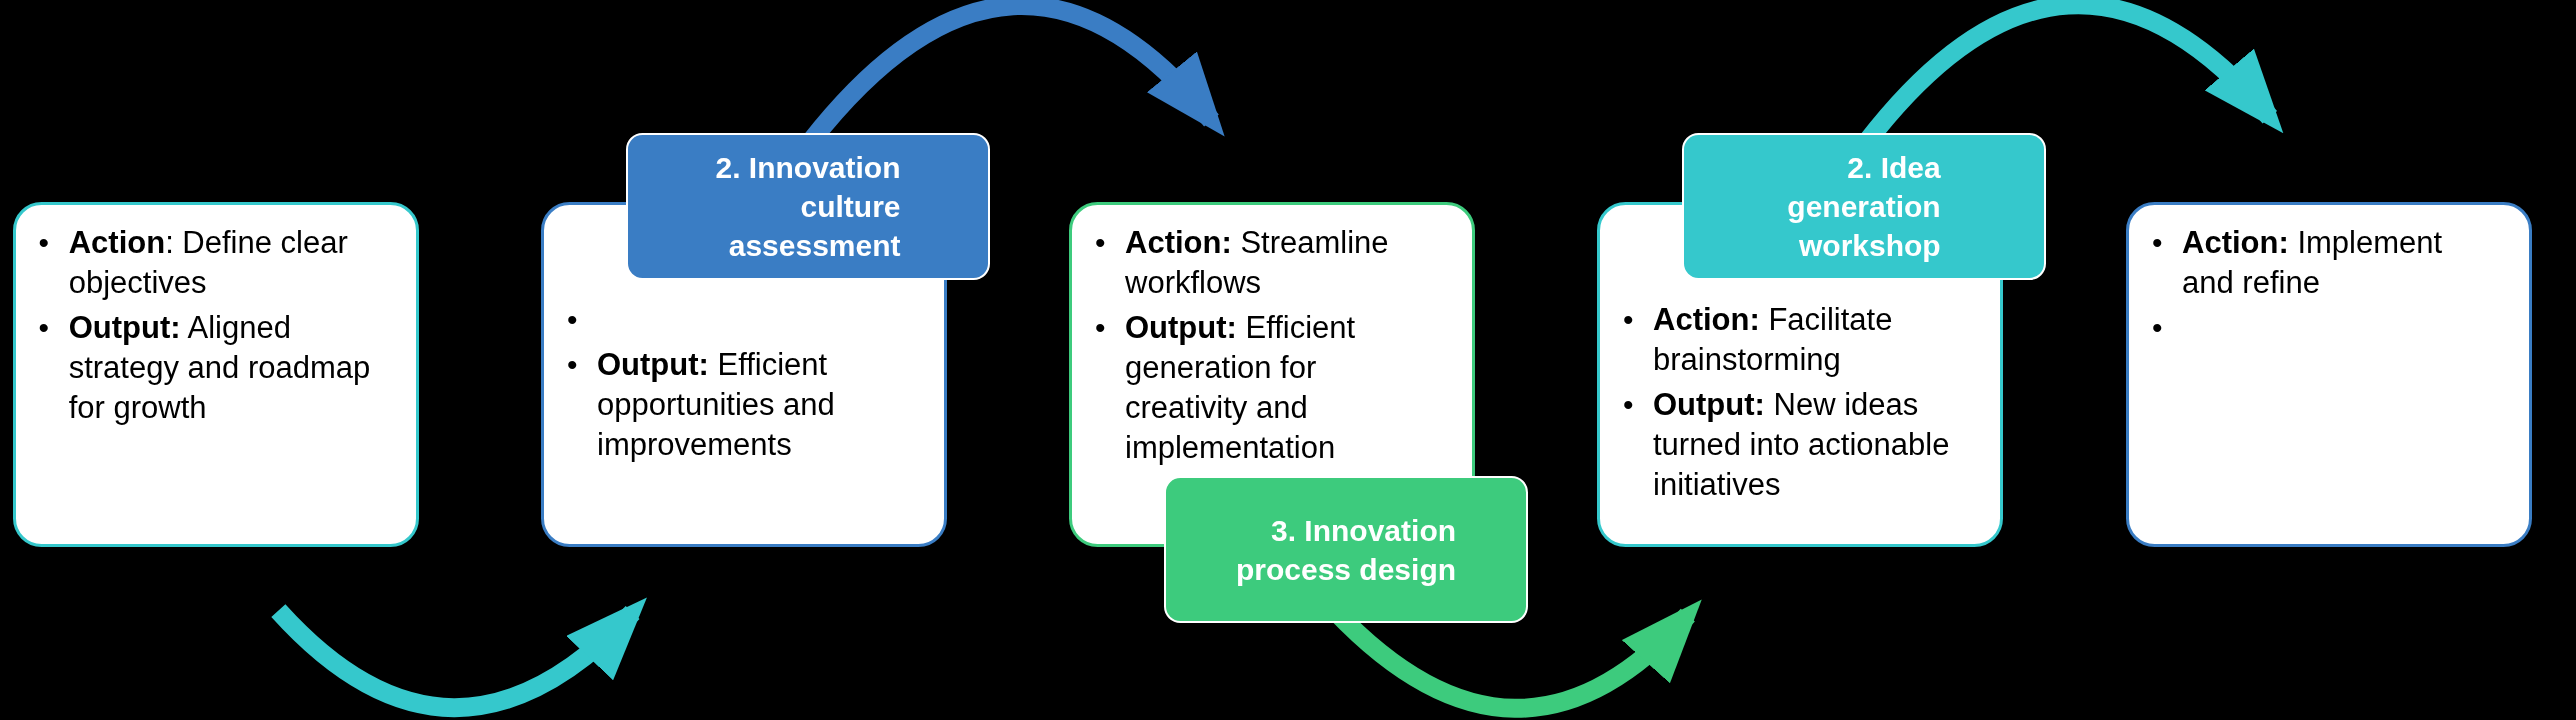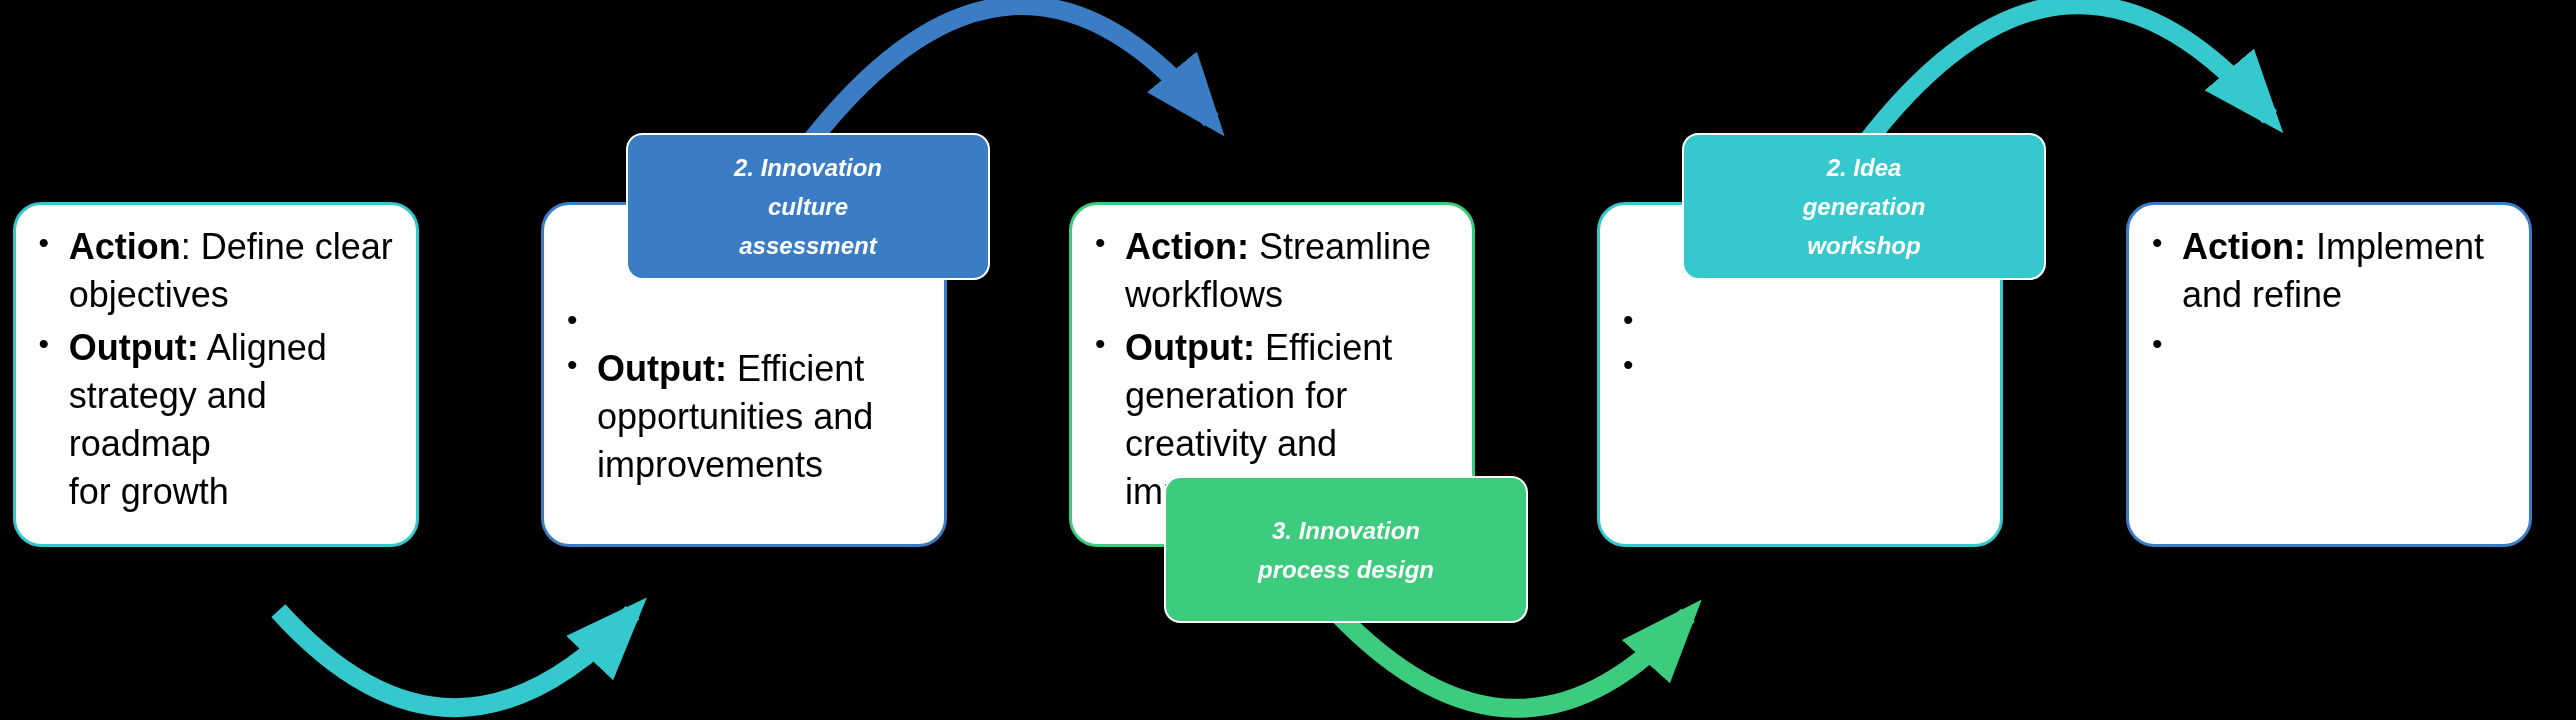--- a/index.html
+++ b/index.html
@@ -46,45 +46,44 @@
     width: 39px;
     flex: 0 0 39px;
     font-size: 30px;
     line-height: 40px;
     color: var(--body-text, #000);
     padding-left: 8.9px;
     box-sizing: border-box;
   }
   .bt {
     flex: 1;
-    font-size: 36px;
-    line-height: 48px;
+    font-size: 31px;
+    line-height: 40px;
     color: var(--body-text, #000);
     white-space: pre-line;
   }
   .bt b { font-weight: bold; }
   .label {
     position: absolute;
     width: 364px;
     min-height: 147px;
     box-sizing: border-box;
     background: var(--c, #999);
     border: 2.5px solid var(--label-border, #fff);
     border-radius: 16.4px;
     display: flex;
     align-items: center;
     justify-content: center;
-    text-align: center;
+    text-align: right;
     color: var(--label-text, #fff);
     font-weight: bold;
-    font-size: 24px;
+    font-size: 30px;
     line-height: 39px;
     white-space: pre-line;
     z-index: 3;
-    font-style: italic;
   }
   .label-bottom { left: 92px; top: 271px; }
   .label-top    { left: 82px; top: -72px; }
   .label-shift  { left: 75px; }
 </style>
 </head>
 <body>
 
 <div class="canvas">
 
@@ -158,23 +157,28 @@
       </div>
     </div>
     <div class="label label-bottom">3. Innovation
 process design</div>
   </div>
 
   <div class="card even" style="left: 1597px; --c: #35C8CC;">
     <div class="body">
       <div class="bullet">
         <span class="dot">•</span>
+        <span class="bt"><b>Action:</b><span> Facilitate
+brainstorming</span></span>
       </div>
       <div class="bullet">
         <span class="dot">•</span>
+        <span class="bt"><b>Output:</b><span> New ideas
+turned into actionable
+initiatives</span></span>
       </div>
     </div>
     <div class="label label-top">2. Idea
 generation
 workshop</div>
   </div>
 
   <div class="card odd" style="left: 2126px; --c: #3A7DC4;">
     <div class="body">
       <div class="bullet">

